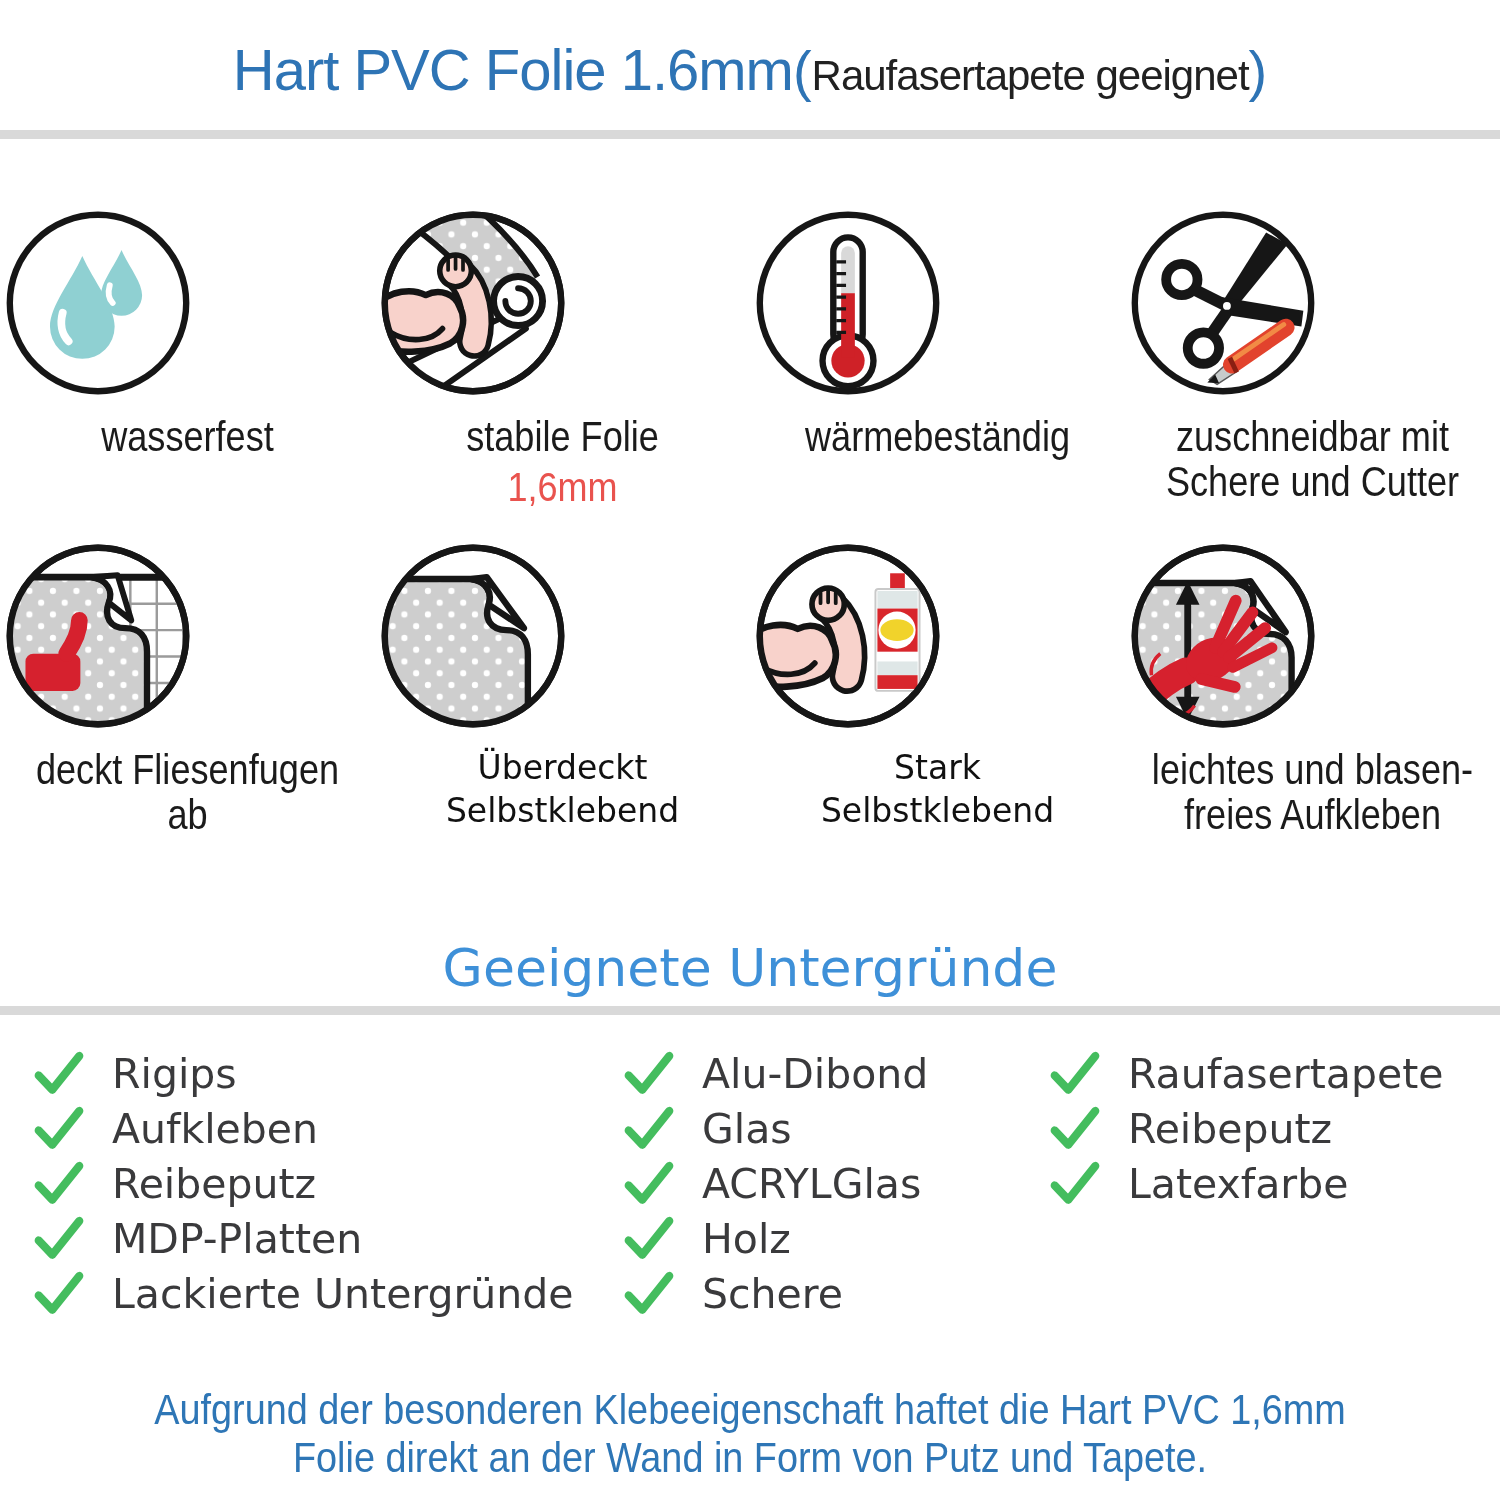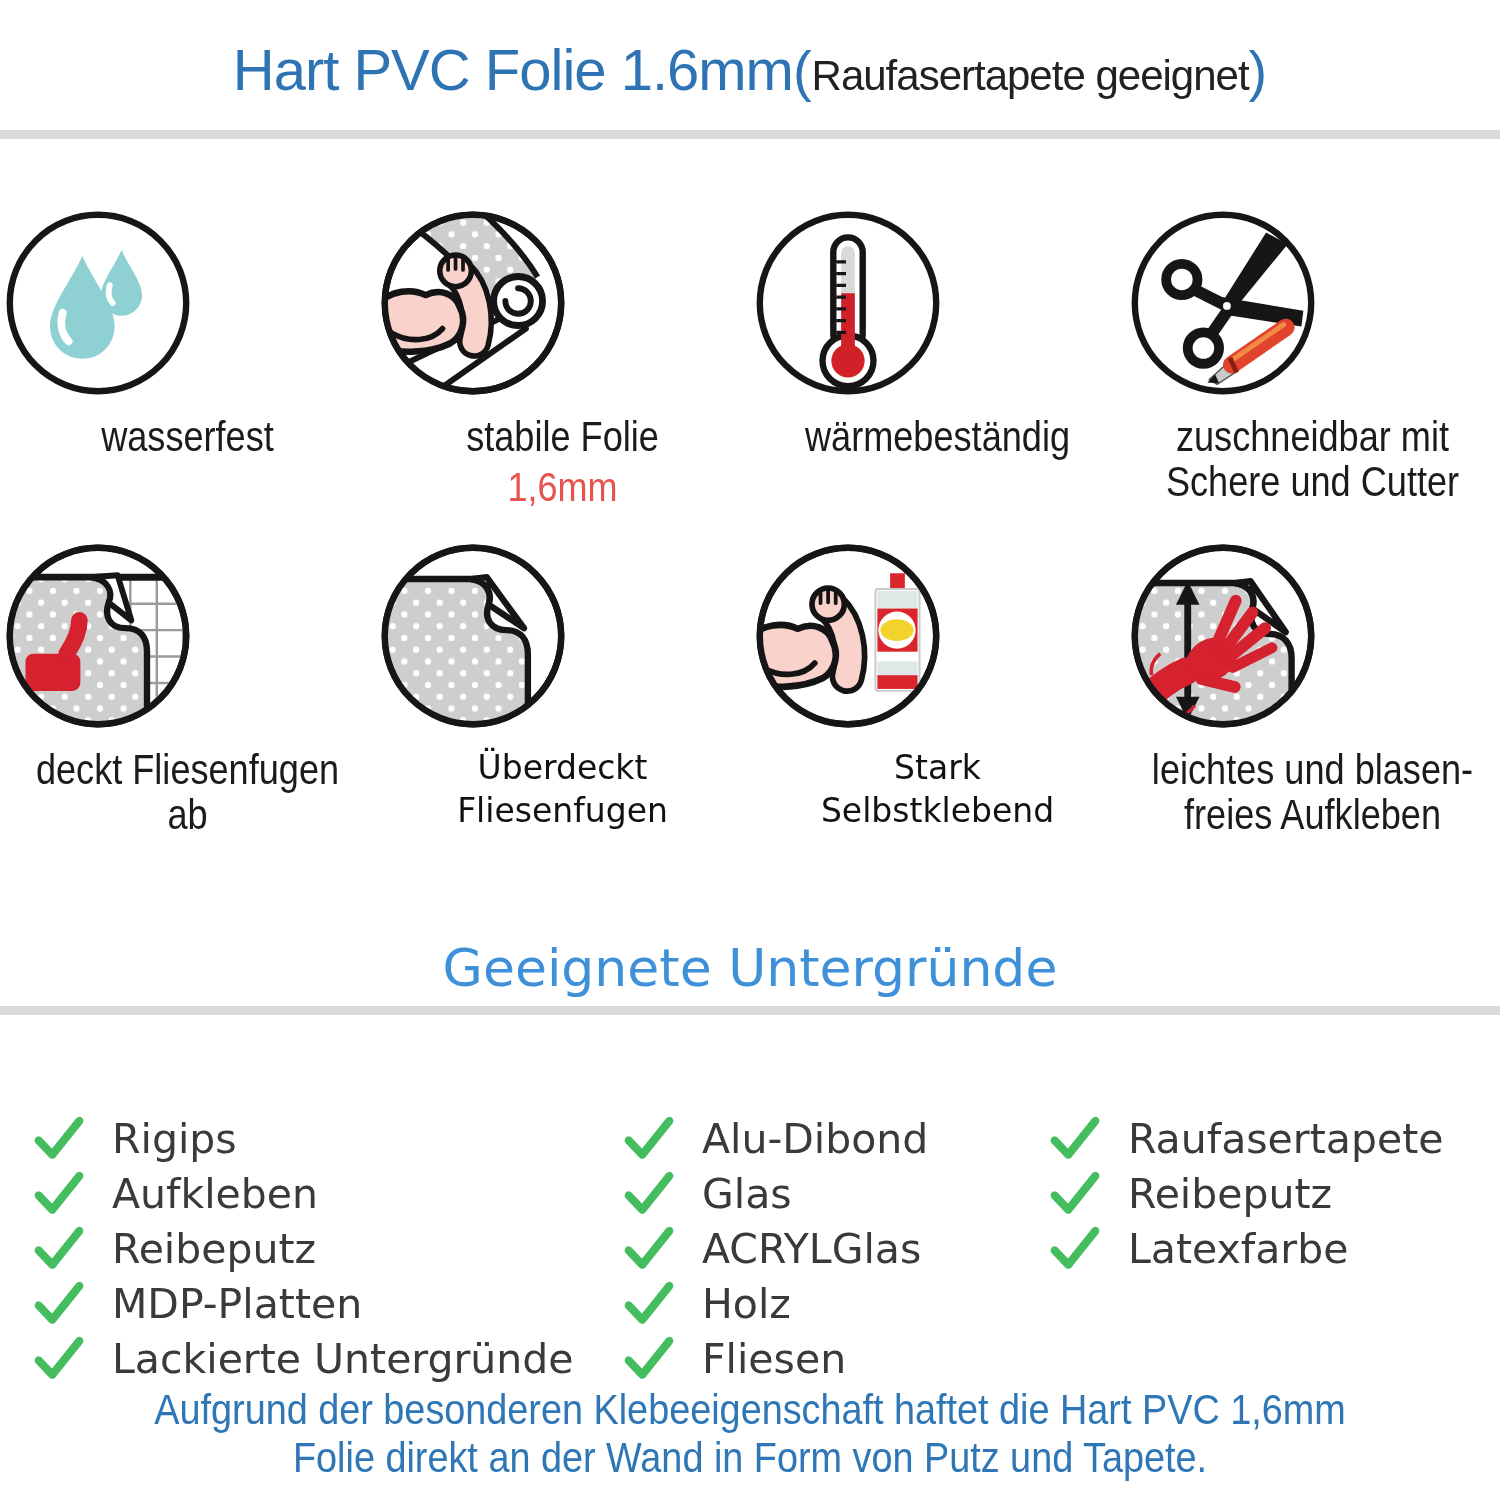--- a/index.html
+++ b/index.html
@@ -20,21 +20,21 @@
   .tile{display:flex;flex-direction:column;margin:0;}
   .cicon{width:196px;height:196px;}
   .cap{margin-top:13px;text-align:center;color:#1b1b1b;white-space:pre-line;}
   .cap.narrow{font-family:"Liberation Sans",sans-serif;font-size:42px;line-height:1.08;
               display:inline-block;transform:scaleX(0.86);transform-origin:50% 0;}
   .cap.wide{font-family:"DejaVu Sans",sans-serif;font-size:33px;line-height:1.3;color:#111;}
   .cap.sub{font-size:40px;color:#e9534e;margin-top:6px;display:inline-block;transform:scaleX(0.9);}
   
   .h2{position:absolute;top:921px;left:0;right:0;margin:17px;text-align:center;
       font-family:"DejaVu Sans",sans-serif;font-weight:400;font-size:52px;color:#3e90d8;}
-  .subs{position:absolute;top:1111px;left:0;width:1500px;height:290px;}
+  .subs{position:absolute;top:1046px;left:0;width:1500px;height:290px;}
   .sub-col{position:absolute;top:0;}
   .sub-col1{left:32px;width:590px;}
   .sub-col2{left:622px;width:410px;}
   .sub-col3{left:1048px;width:440px;}
   .sub-item{display:flex;align-items:center;height:55px;}
   .check{width:54px;height:54px;flex:0 0 54px;margin-right:26px;}
   .sub-label{font-family:"DejaVu Sans",sans-serif;font-size:41px;color:#3a3a3c;white-space:nowrap;}
   
   .footer{position:absolute;top:1386px;left:0;right:0;text-align:center;color:#2e76b6;
           font-size:42px;line-height:1.14;}
@@ -168,21 +168,21 @@
           </defs>
         <circle cx="100" cy="100" r="90" fill="#fff" stroke="#161616" stroke-width="6.5"></circle>
         <g clip-path="url(#clip6)">
           <path d="M10,42 H112" stroke="#161616" stroke-width="7"></path>
           <path d="M6,42 L98,42 C114,44 120,56 116,68 C111,82 118,94 134,94 C149,94 156,104 156,119 L156,194 L6,194 Z" fill="url(#dots)" stroke="#161616" stroke-width="6.5" stroke-linejoin="round"></path>
           <path d="M98,42 C114,44 120,56 116,68 L152,92 L114,40 Z" fill="#fff" stroke="#161616" stroke-width="6.5" stroke-linejoin="round"></path>
         </g>
         <circle cx="100" cy="100" r="90" fill="none" stroke="#161616" stroke-width="6.5"></circle>
       </svg>
       <figcaption class="cap wide">Überdeckt
-Fliesenfugen</figcaption>
+Selbstklebend</figcaption>
     </figure>
 
     <figure class="tile">
       <svg class="cicon" viewBox="0 0 200 200">
         <defs>
             <clipPath id="clip7">
               <circle cx="100" cy="100" r="88"></circle>
             </clipPath>
           </defs>
         <circle cx="100" cy="100" r="90" fill="#fff" stroke="#161616" stroke-width="6.5"></circle>
@@ -294,21 +294,21 @@
       <div class="sub-item">
         <svg class="check" viewBox="0 0 36 36">
             <path d="M4.5,19 L13.5,28.5 L31.5,6" fill="none" stroke="#44bd5e" stroke-width="5.5" stroke-linecap="round" stroke-linejoin="round"></path>
           </svg>
         <span class="sub-label">Holz</span>
       </div>
       <div class="sub-item">
         <svg class="check" viewBox="0 0 36 36">
             <path d="M4.5,19 L13.5,28.5 L31.5,6" fill="none" stroke="#44bd5e" stroke-width="5.5" stroke-linecap="round" stroke-linejoin="round"></path>
           </svg>
-        <span class="sub-label">Fliesen</span>
+        <span class="sub-label">Schere</span>
       </div>
     </div>
 
     <div class="sub-col sub-col3">
       <div class="sub-item">
         <svg class="check" viewBox="0 0 36 36">
             <path d="M4.5,19 L13.5,28.5 L31.5,6" fill="none" stroke="#44bd5e" stroke-width="5.5" stroke-linecap="round" stroke-linejoin="round"></path>
           </svg>
         <span class="sub-label">Raufasertapete</span>
       </div>

